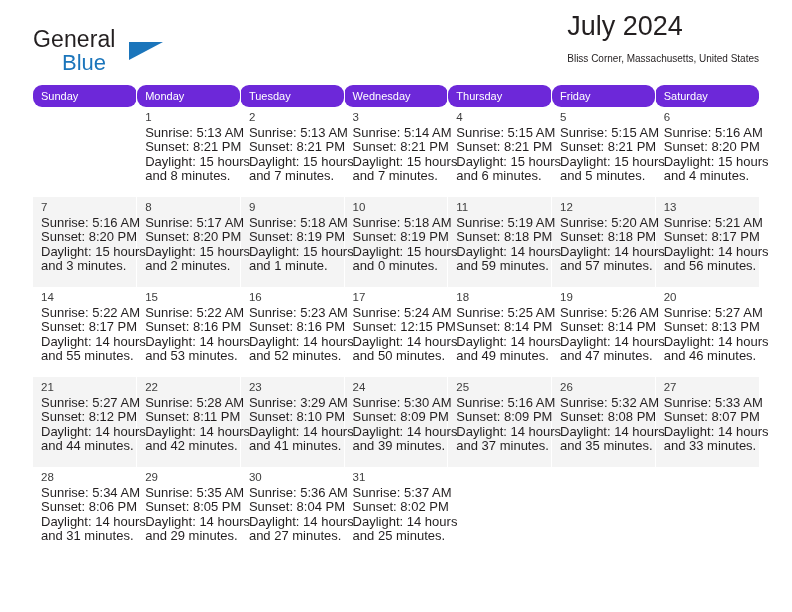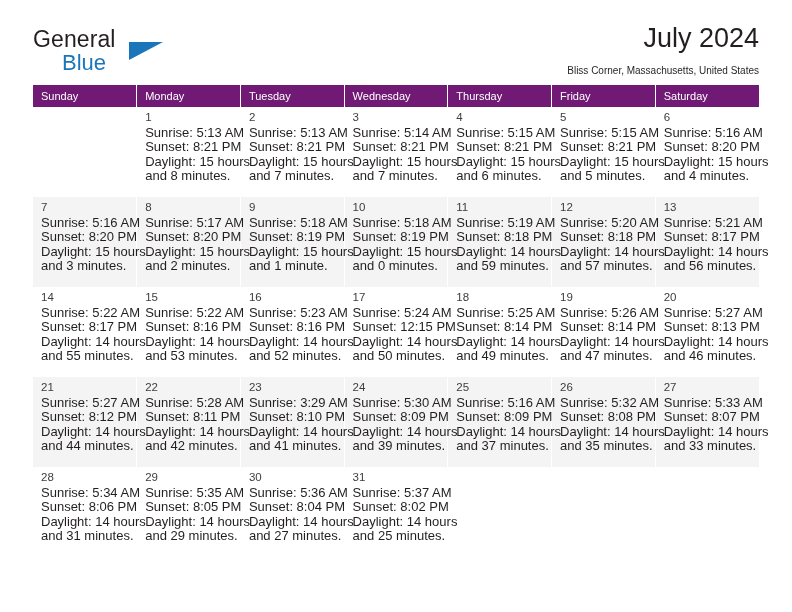--- a/index.html
+++ b/index.html
@@ -56,22 +56,22 @@
     left: 96px;
     top: 14px;
     width: 0;
     height: 0;
     border-left: 34px solid #1b75bb;
     border-bottom: 18px solid transparent;
   }
   .title-block {
     position: absolute;
     right: 0;
-    top: 24px;
-    text-align: right;
+    top: 12px;
+    text-align: left;
   }
   .cal-title {
     font-size: 27px;
     color: #231f20;
     line-height: 1.1;
     white-space: nowrap;
   }
   .cal-subtitle {
     font-size: 10px;
     color: #231f20;
@@ -80,29 +80,30 @@
   }
 
   
   .calendar {
     margin-top: 15px;
     width: 726px;
     border-collapse: collapse;
     table-layout: fixed;
   }
   .calendar th {
-    background: #701a75;
+    background: #6d28d9;
     color: #ffffff;
     font-size: 11px;
     font-weight: normal;
     text-align: left;
     padding: 5px 0 5px 8px;
     height: 19px;
     box-sizing: border-box;
     border-right: 1px solid #ffffff;
+    border-radius: 9px;
   }
   .calendar th:last-child { border-right: none; }
 
   .calendar td {
     vertical-align: top;
     padding: 0;
     border-right: 1px solid #ffffff;
     height: 90px;
     box-sizing: border-box;
   }

